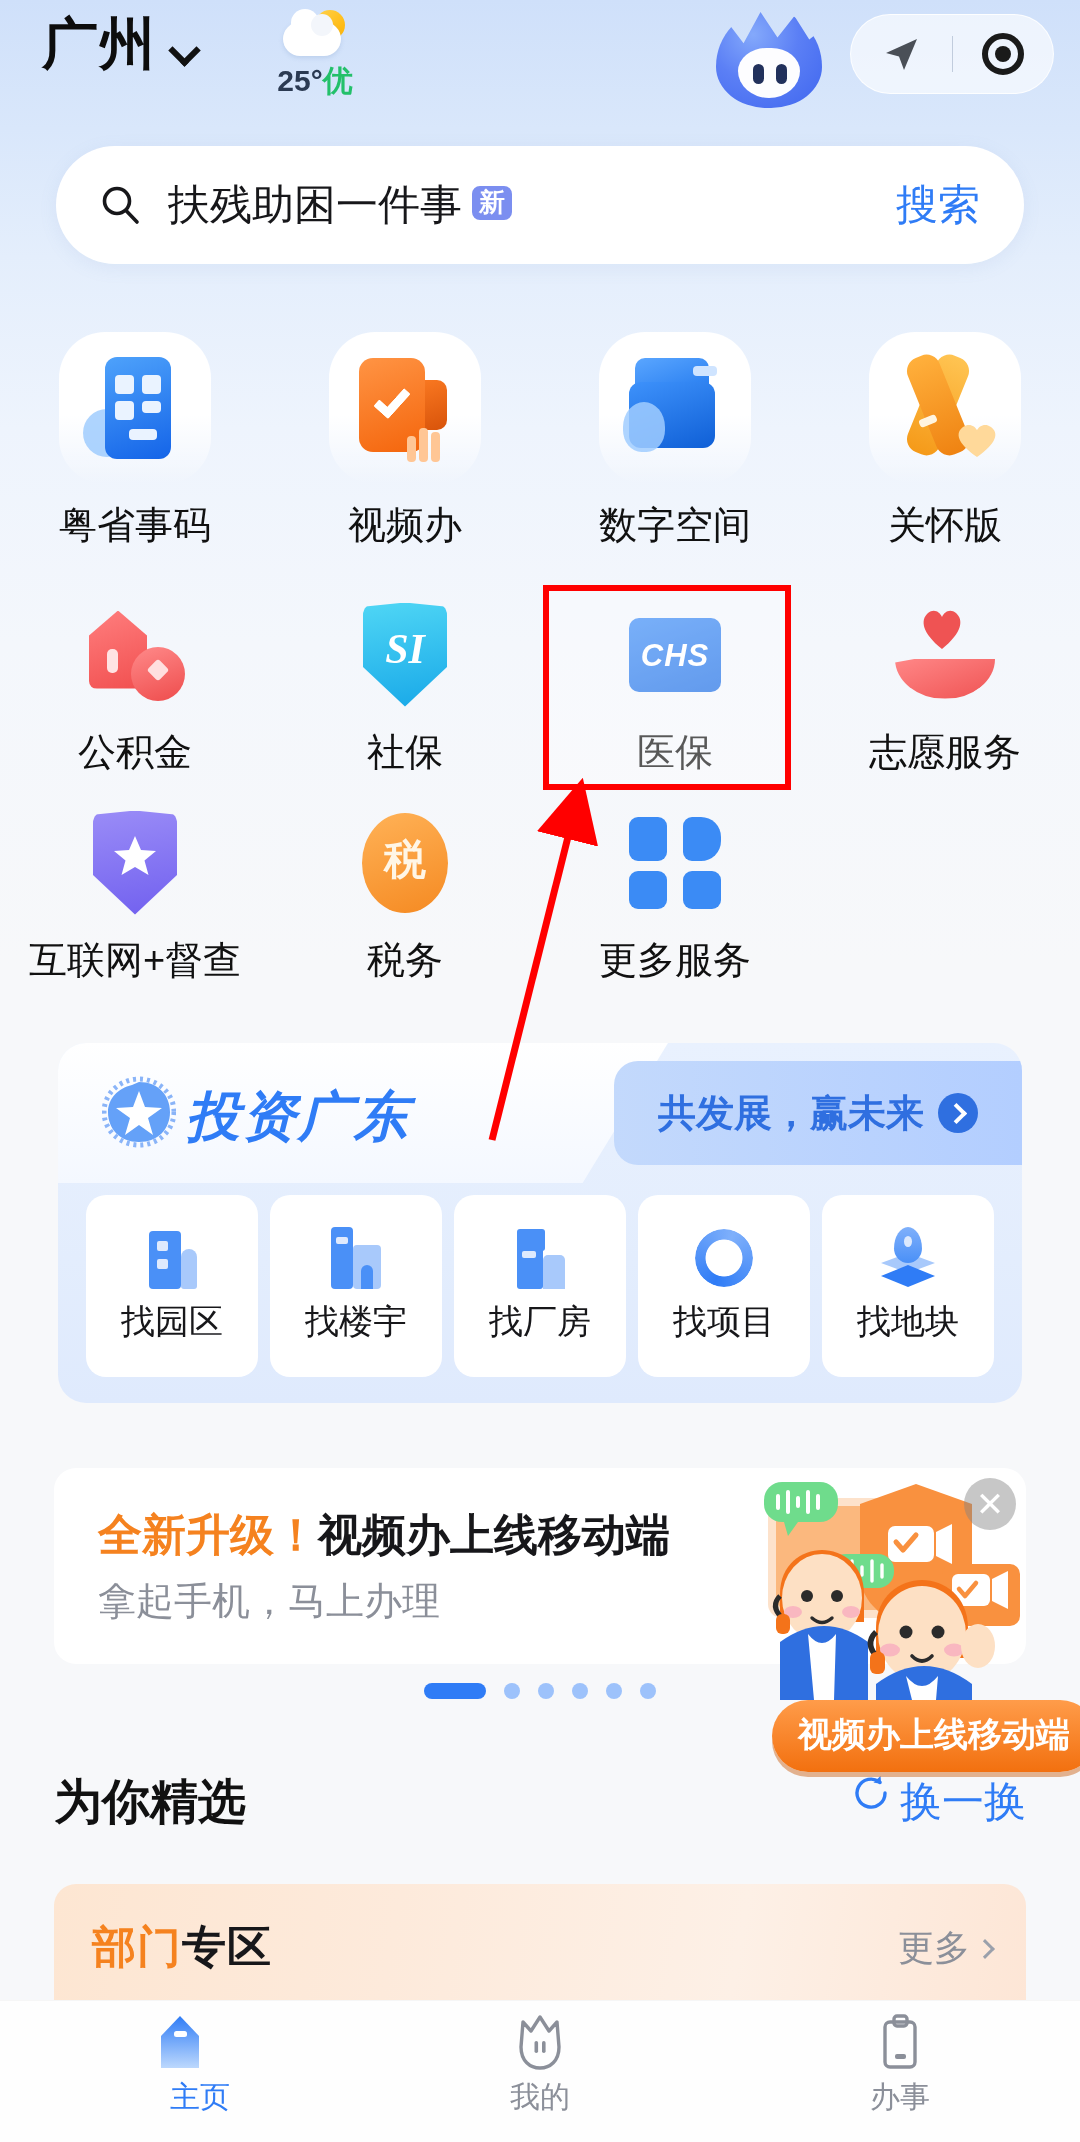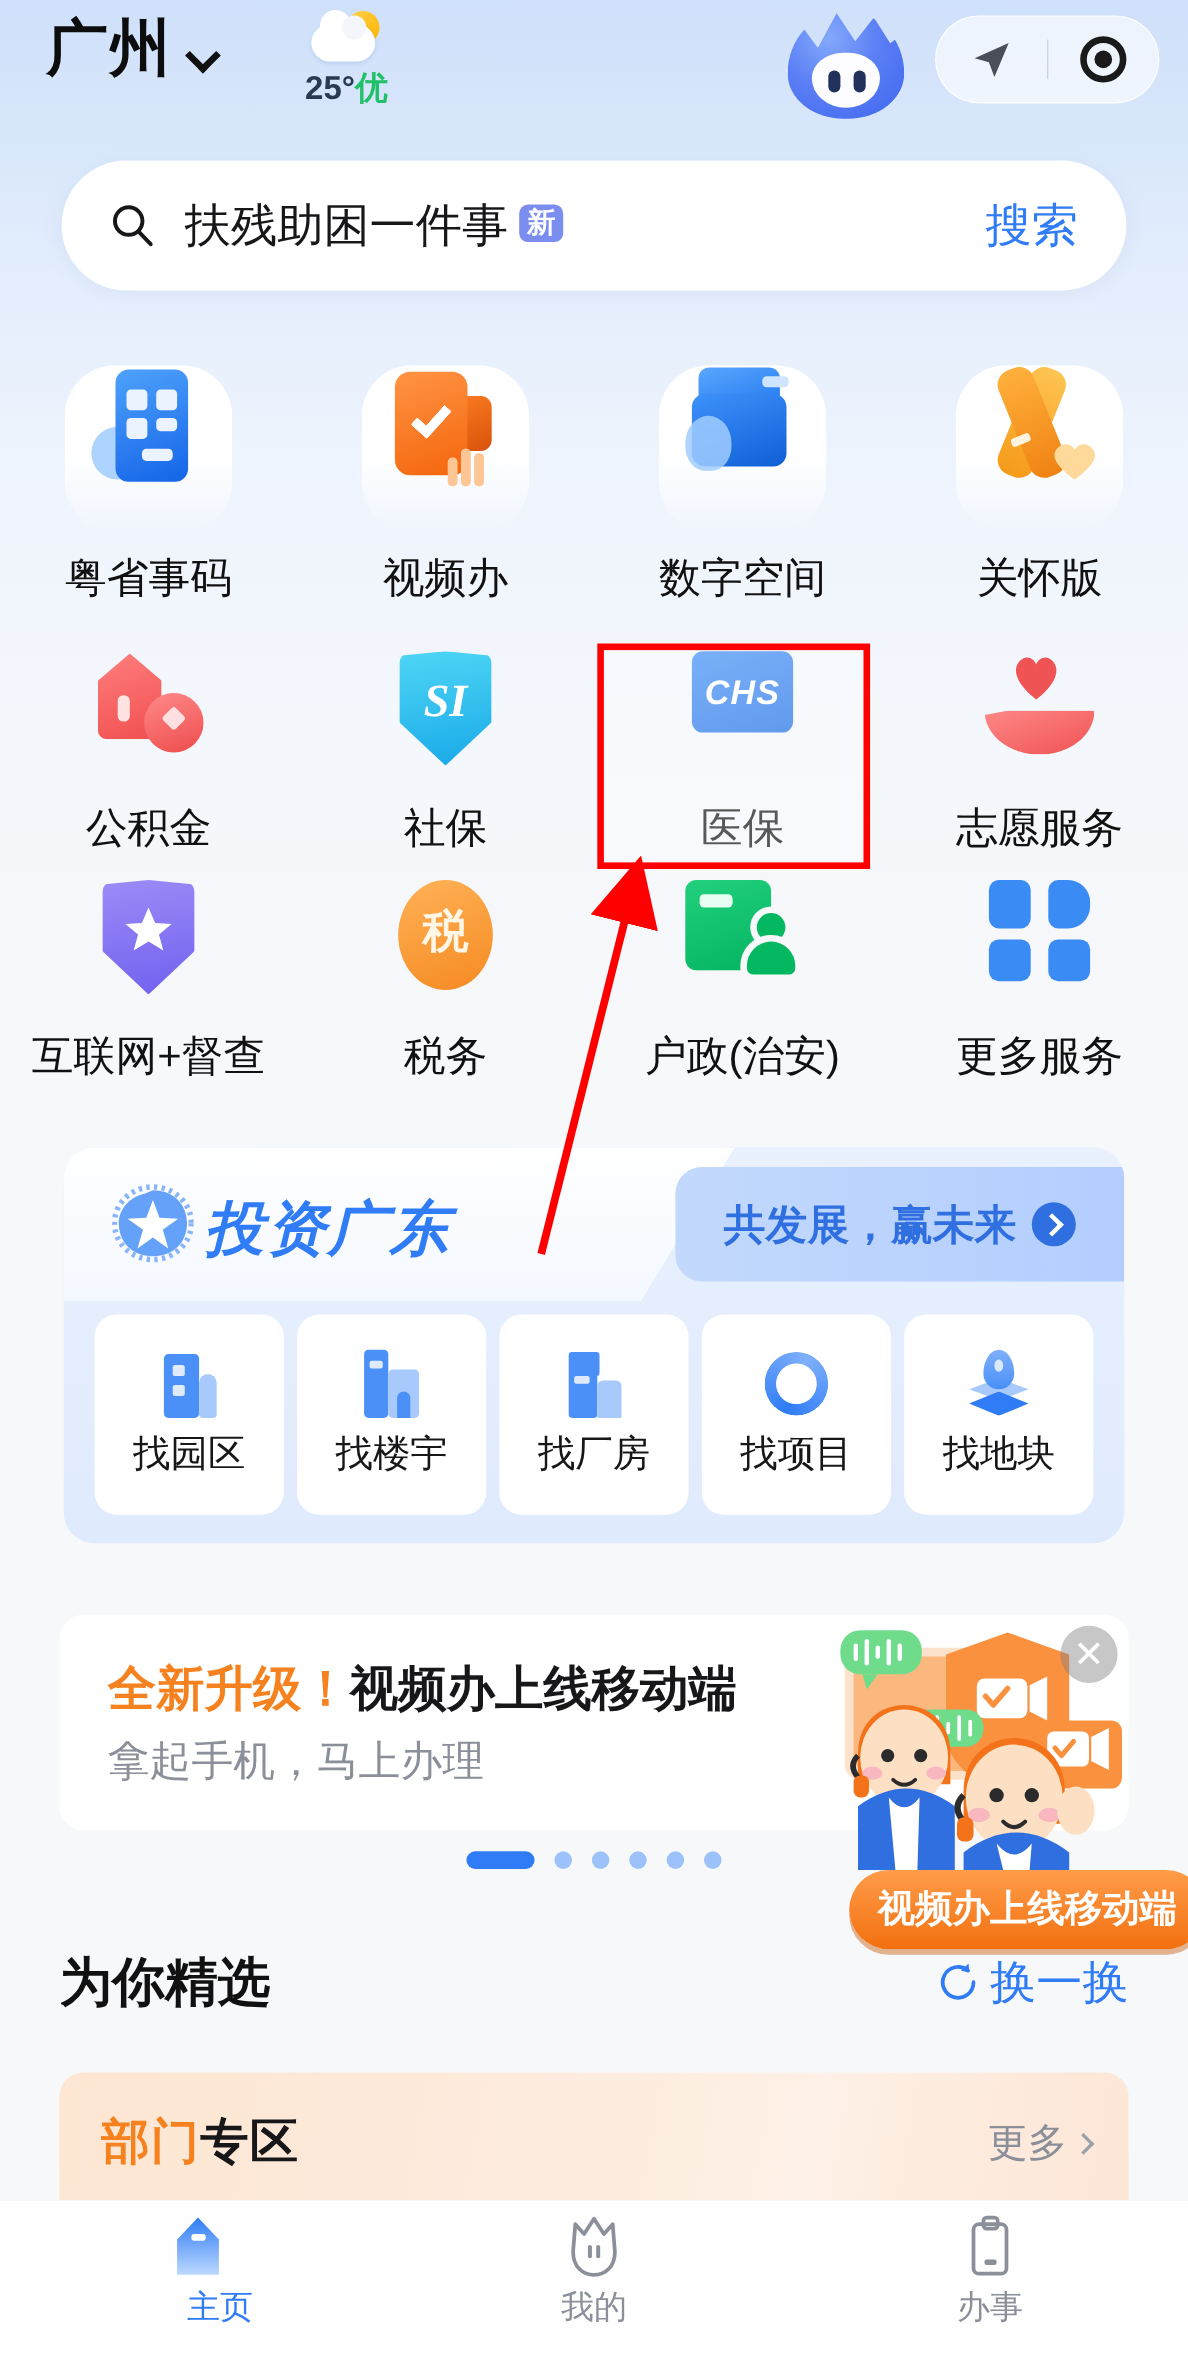--- a/index.html
+++ b/index.html
@@ -116,21 +116,21 @@
   }
   .grid-row { display: flex; }
   .grid-cell {
     width: 270px; display: flex; flex-direction: column; align-items: center;
     position: relative;
   }
   .row1 .grid-cell { height: 250px; padding-top: 12px; }
   .row2 .grid-cell, .row3 .grid-cell { height: 208px; padding-top: 22px; }
 
   .icon-box {
-    width: 130px; height: 130px; display: flex; align-items: flex-start; justify-content: center;
+    width: 130px; height: 130px; display: flex; align-items: center; justify-content: center;
   }
   .row1 .icon-box {
     width: 152px; height: 152px; border-radius: 46px;
     background: linear-gradient(180deg,#ffffff 0%, #ffffff 55%, rgba(255,255,255,0) 100%);
   }
   .cell-label { font-size: 38px; color: #111; margin-top: 10px; white-space: nowrap; }
   .row1 .cell-label { margin-top: 16px; }
 
   
   .ic { position: relative; }
@@ -373,21 +373,21 @@
     color: #fff; font-size: 34px; font-weight: 800; white-space: nowrap;
     box-shadow: 0 5px 0 rgba(200,90,10,.45);
   }
   .dots { position: absolute; left: 0; top: 1683px; width: 1080px; display:flex; justify-content:center; align-items:center; gap: 18px; }
   .dots .d { width: 16px; height: 16px; border-radius: 8px; background:#9dc2fb; }
   .dots .d.active { width: 62px; background:#2f7cf6; }
 
   
   .sec-head { position: absolute; left: 54px; top: 1770px; width: 972px; display:flex; align-items:center; }
   .sec-title { font-size: 48px; font-weight: 700; color: #111; }
-  .sec-refresh { margin-left: auto; display:flex; align-items:center; gap: 10px; color:#2f7cf6; font-size: 42px; }
+  .sec-refresh { margin-left: auto; display:flex; gap: 10px; color:#2f7cf6; font-size: 42px; }
   .refresh-icon { width: 38px; height: 38px; }
 
   .dept-card {
     position: absolute; left: 54px; top: 1884px; width: 972px; height: 130px;
     border-radius: 22px 22px 0 0;
     background: linear-gradient(100deg,#fde6d2 0%, #fdeadb 35%, #fdf0e6 70%, #fde6d6 100%);
     overflow: hidden;
   }
   .dept-title { position: absolute; left: 38px; top: 34px; font-size: 44px; font-weight: 800; letter-spacing: 1px; }
   .dept-title .o { color: #f5821f; }
@@ -574,33 +574,20 @@
         <div class="cell-label">互联网+督查</div>
       </div>
       <div class="grid-cell">
         <div class="icon-box">
           <div class="ic ic-tax">
             <span class="oval"></span>
             <span class="txt">税</span>
           </div>
         </div>
         <div class="cell-label">税务</div>
-      </div>
-      <div class="grid-cell">
-        <div class="icon-box">
-          <div class="ic ic-hz">
-            <span class="card"></span>
-              <span class="bar"></span>
-            <span class="ph">
-                <span class="hd"></span>
-                <span class="bd"></span>
-              </span>
-          </div>
-        </div>
-        <div class="cell-label">户政(治安)</div>
       </div>
       <div class="grid-cell">
         <div class="icon-box">
           <div class="ic ic-more">
               <i></i>
               <i></i>
               <i></i>
               <i></i>
             </div>
         </div>

